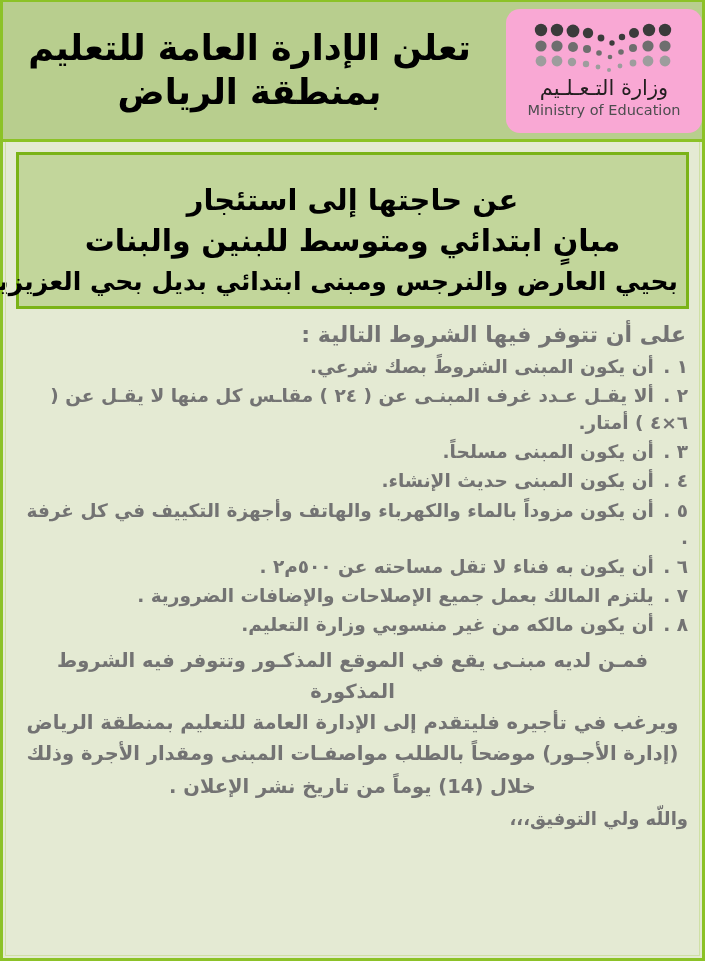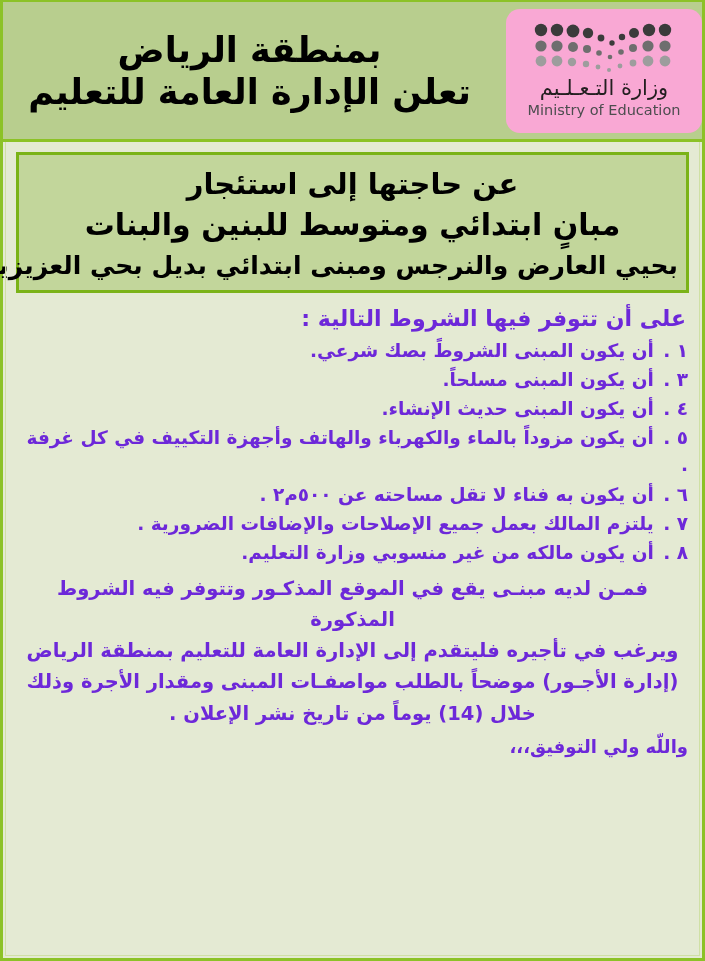--- a/index.html
+++ b/index.html
@@ -95,40 +95,40 @@
     font-family: "DejaVu Sans", sans-serif;
     white-space: nowrap;
   }
 
   
   .headline-wrap { padding: 10px 13px 0 13px; }
   .headline-panel {
     box-sizing: border-box;
     background: #c2d69b;
     border: 3px solid #7ab317;
-    padding: 12px 8px 10px;
+    padding: 28px 8px 10px;
     text-align: center;
   }
   .hl {
     display: block;
     color: #000;
     font-weight: bold;
     white-space: nowrap;
     line-height: 1.18;
     font-family: "DejaVu Sans", "Liberation Sans", sans-serif;
   }
   .hl1 { font-size: 29px; }
   .hl2 { font-size: 30px; margin-top: 6px; }
   .hl3 { font-size: 25px; margin-top: 8px; letter-spacing: -0.4px; }
 
   
   .body-wrap {
     padding: 12px 14px 0 14px;
     text-align: right;
-    color: #6d28d9;
+    color: #737373;
   }
   .cond-heading {
     font-size: 22px;
     font-weight: bold;
     line-height: 1.25;
     margin: 0 2px 4px 0;
     white-space: nowrap;
     font-family: "DejaVu Sans", "Liberation Sans", sans-serif;
   }
   .cond-list {
@@ -166,22 +166,22 @@
 </style>
 </head>
 <body>
 
 <div class="poster">
   <div class="inner-rule"></div>
 
   <div class="header">
 
     <div class="header-title">
+      <span class="hl t-line t-line1">تعلن الإدارة العامة للتعليم</span>
       <span class="hl t-line t-line2">بمنطقة الرياض</span>
-      <span class="hl t-line t-line1">تعلن الإدارة العامة للتعليم</span>
     </div>
 
     <div class="logo-card">
       <svg class="logo-dots" width="150" height="52" viewBox="0 0 150 52" aria-hidden="true">
         <g fill="#3b3b3b">
           <circle cx="12" cy="8" r="6.2"></circle>
           <circle cx="28" cy="8" r="6.2"></circle>
           <circle cx="44" cy="9" r="6.4"></circle>
           <circle cx="59" cy="11" r="5.2"></circle>
           <circle cx="72" cy="16" r="3.4"></circle>
@@ -231,20 +231,24 @@
 
   <div class="body-wrap">
     <div class="cond-heading">على أن تتوفر فيها الشروط التالية :</div>
 
     <ul class="cond-list">
       <li class="cond-item">
         <span class="num">١ .</span>
         <span>أن يكون المبنى الشروطً بصك شرعي.</span>
       </li>
       <li class="cond-item">
+        <span class="num">٢ .</span>
+        <span>ألا يقـل عـدد غرف المبنـى عن ( ٢٤ ) مقاـس كل منها لا يقـل عن ( ٦×٤ ) أمتار.</span>
+      </li>
+      <li class="cond-item">
         <span class="num">٣ .</span>
         <span>أن يكون المبنى مسلحاً.</span>
       </li>
       <li class="cond-item">
         <span class="num">٤ .</span>
         <span>أن يكون المبنى حديث الإنشاء.</span>
       </li>
       <li class="cond-item">
         <span class="num">٥ .</span>
         <span>أن يكون مزوداً بالماء والكهرباء والهاتف وأجهزة التكييف في كل غرفة .</span>

